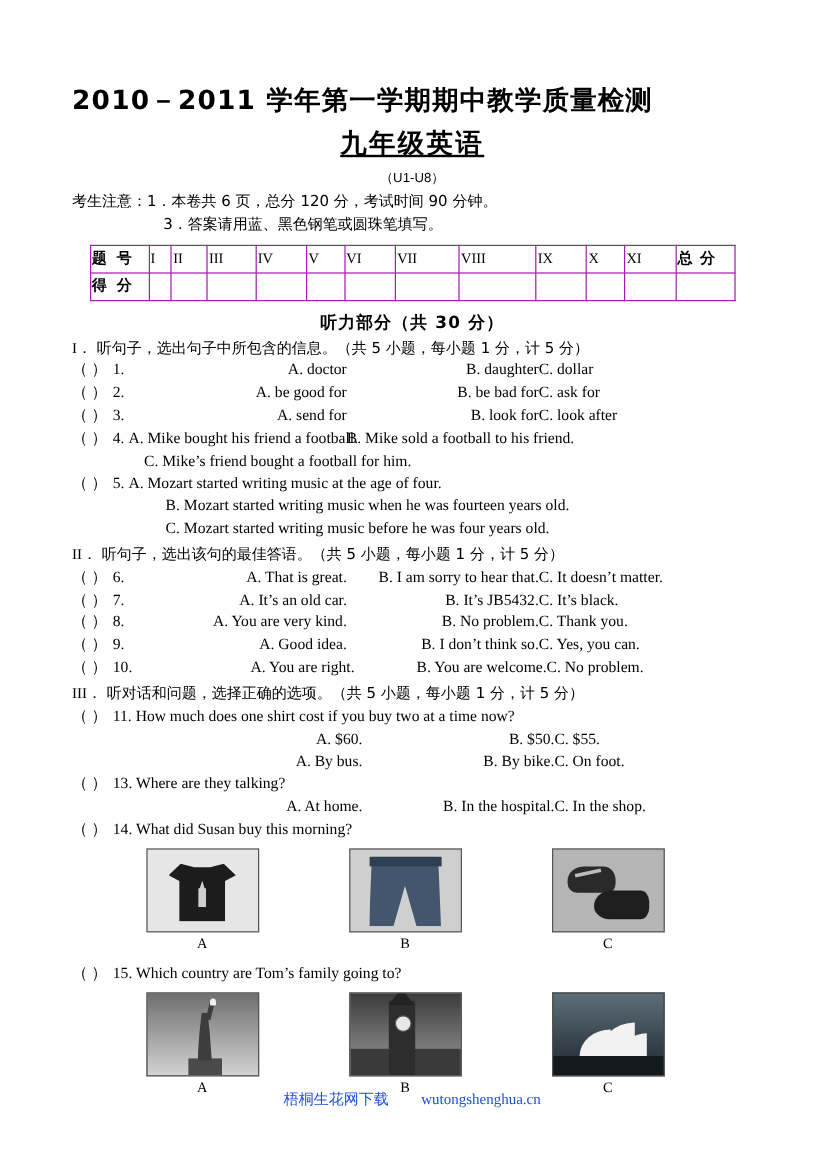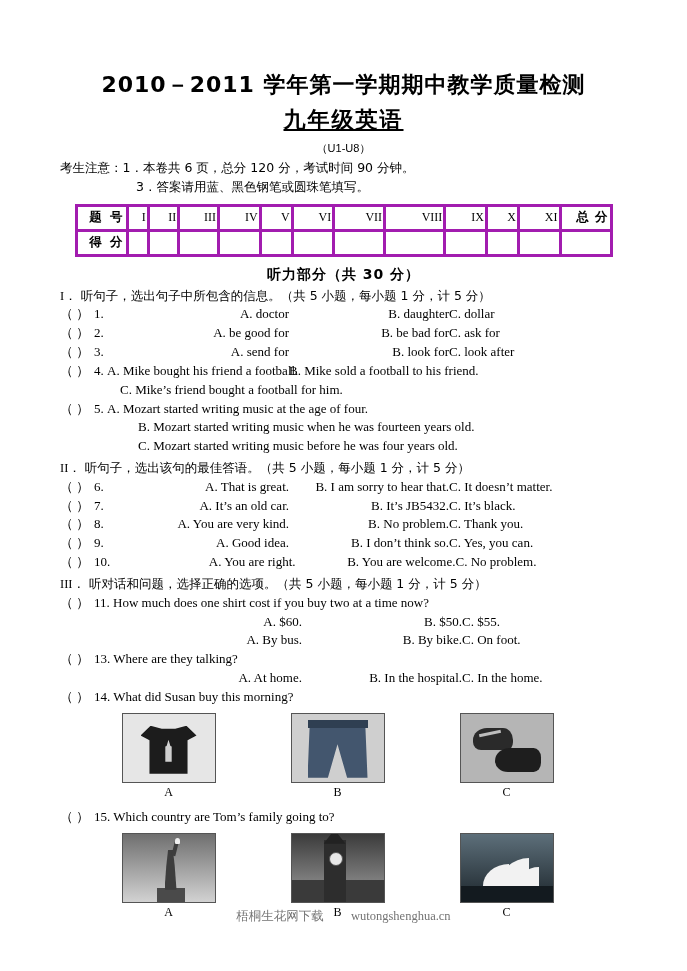--- a/index.html
+++ b/index.html
@@ -19,21 +19,20 @@
     position: relative;
     width: 687px;
     height: 971px;
     box-sizing: border-box;
     padding: 70px 60px 0 60px;
   }
   .title-main {
     font-family: "DejaVu Sans", sans-serif;
     font-size: 22px;
     font-weight: bold;
-    text-align: center;
     letter-spacing: 1px;
     line-height: 1.4;
   }
   .title-sub {
     font-family: "DejaVu Sans", sans-serif;
     font-size: 22px;
     font-weight: bold;
     text-align: center;
     margin-top: 4px;
     letter-spacing: 2px;
@@ -58,23 +57,23 @@
     padding-left: 76px;
   }
   table.scoretable {
     border-collapse: collapse;
     margin: 7px auto 0 auto;
     width: 538px;
     font-size: 12px;
     font-family: "Liberation Serif", serif;
   }
   table.scoretable td {
-    border: 3px solid #a21caf;
+    border: 1px solid #a21caf;
     height: 20px;
-    text-align: right;
+    text-align: left;
     vertical-align: middle;
   }
   table.scoretable td.label {
     width: 46px;
     font-family: "DejaVu Sans", sans-serif;
     font-size: 12.5px;
     font-weight: bold;
     letter-spacing: 2px;
   }
   table.scoretable td.total {
@@ -285,21 +284,21 @@
     left: 0; top: 52px;
     width: 92px; height: 16px;
     background: #131a1f;
   }
   .footer {
     position: absolute;
     left: 0; right: 0;
     bottom: 46px;
     text-align: center;
     font-size: 12.5px;
-    color: #737373;
+    color: #1d4ed8;
   }
   .footer .cn {
     font-family: "DejaVu Sans", sans-serif;
   }
   .footer .en {
     font-family: "Liberation Serif", serif;
     margin-left: 24px;
   }
 </style>
 </head>
@@ -429,21 +428,21 @@
 
   <div class="item sub-opt">
     <span class="opt wide1">A. By bus.</span><span class="opt wide2">B. By bike.</span><span class="opt">C. On foot.</span>
   </div>
 
   <div class="item">
     <span class="paren">（   ）</span><span>13.</span>
     <span>Where are they talking?</span>
   </div>
   <div class="item sub-opt">
-    <span class="opt wide1">A. At home.</span><span class="opt wide2">B. In the hospital.</span><span class="opt">C. In the home.</span>
+    <span class="opt wide1">A. At home.</span><span class="opt wide2">B. In the hospital.</span><span class="opt">C. In the shop.</span>
   </div>
 
   <div class="item">
     <span class="paren">（   ）</span><span>14.</span>
     <span>What did Susan buy this morning?</span>
   </div>
   <div class="imgrow">
     <div class="imgcell">
       <div class="imgbox tshirt">
         <div class="body"></div>

